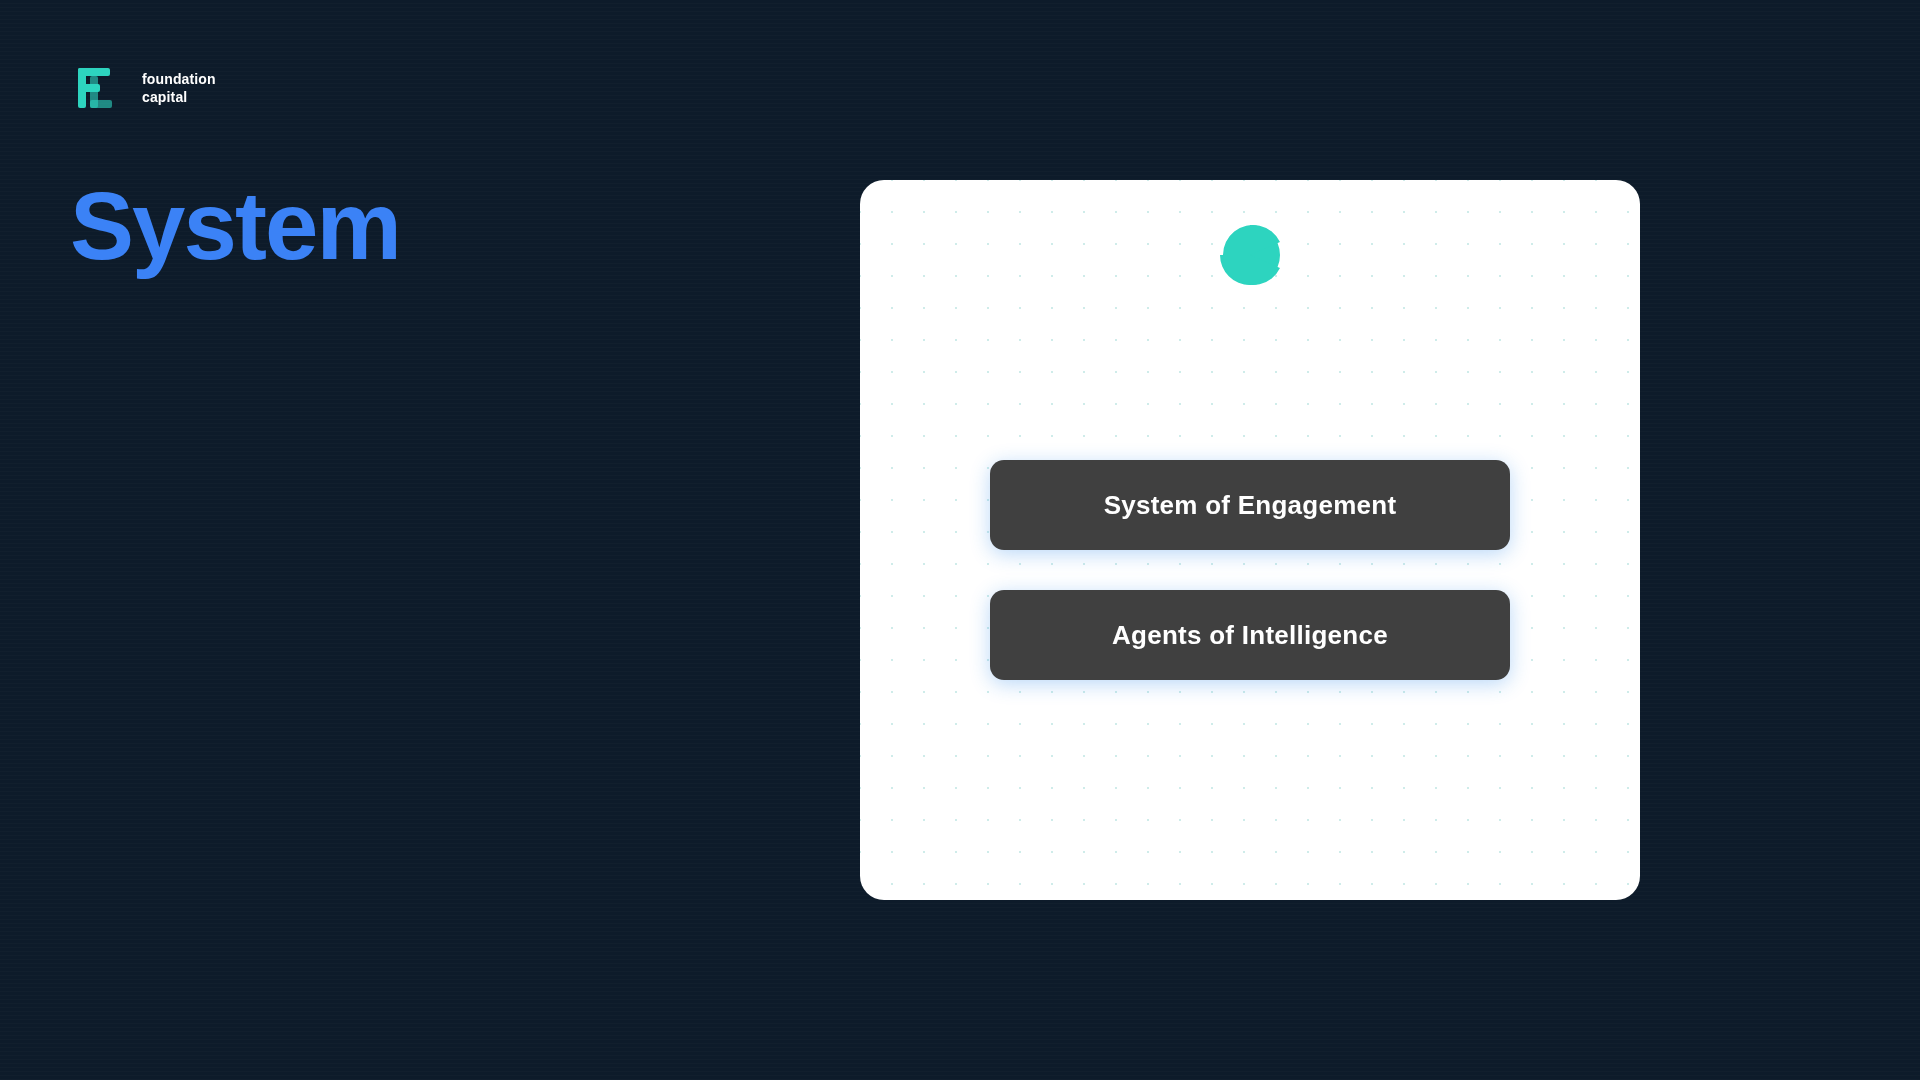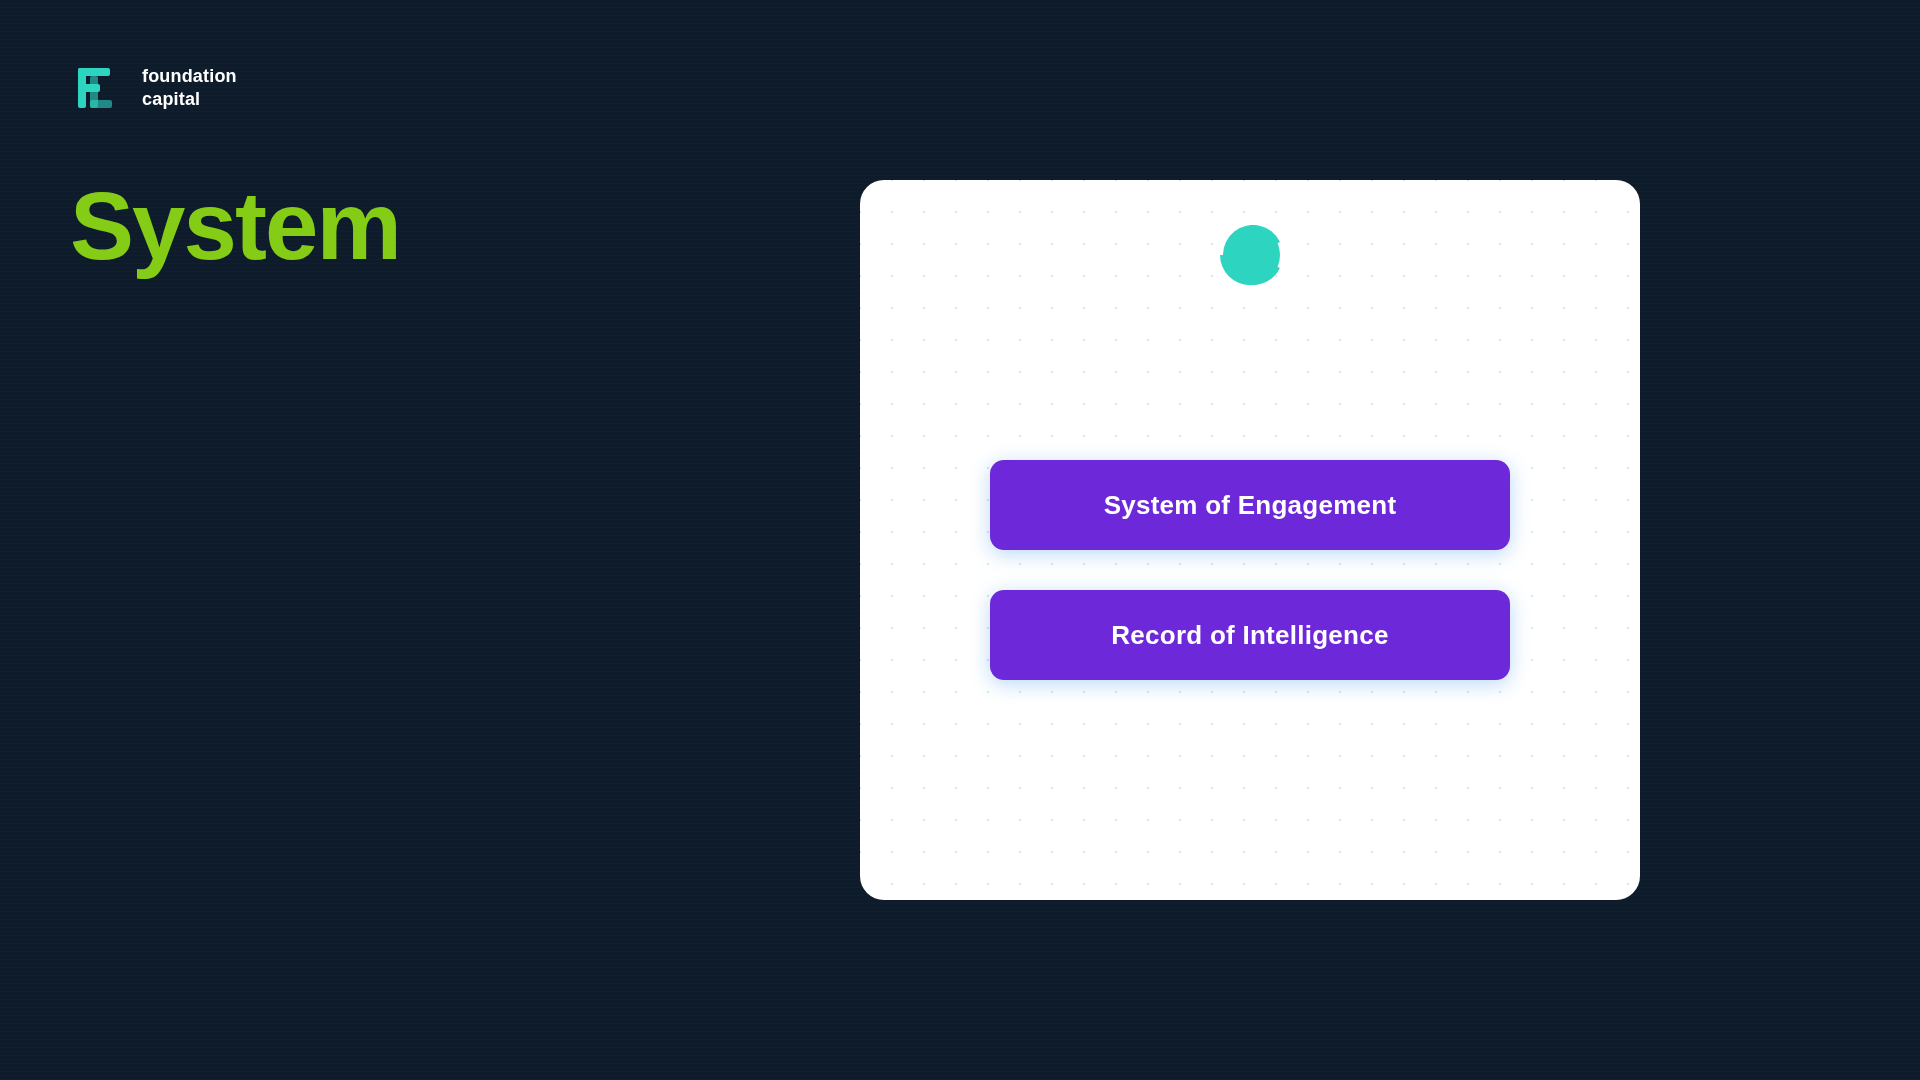--- a/index.html
+++ b/index.html
@@ -54,28 +54,28 @@
     }
 
     .logo-icon {
       width: 56px;
       height: 56px;
       flex-shrink: 0;
     }
 
     .logo-text {
       color: #ffffff;
-      font-size: 18px;
+      font-size: 14px;
       font-weight: 600;
       line-height: 1.3;
       letter-spacing: 0.01em;
     }
 
     .main-heading {
-      color: #84cc16;
+      color: #3b82f6;
       font-size: 96px;
       font-weight: 800;
       line-height: 1.05;
       letter-spacing: -0.02em;
     }
 
     
     .right-panel {
       flex: 1;
       height: 1080px;
@@ -131,21 +131,21 @@
       gap: 40px;
       width: 100%;
       margin-top: 60px;
       position: relative;
       z-index: 2;
     }
 
     .system-btn {
       width: 520px;
       height: 90px;
-      background: #6d28d9;
+      background: #404040;
       border-radius: 14px;
       display: flex;
       align-items: center;
       justify-content: center;
       cursor: pointer;
       border: none;
       box-shadow: 0 4px 20px rgba(26, 127, 232, 0.3);
     }
 
     .system-btn span {
@@ -187,17 +187,17 @@
       <path d="M35 5 L62 20 A30 30 0 0 1 35 5 Z" fill="#2dd4bf" opacity="0"></path>
 
       <path d="M35 35 L65 22 A30 30 0 1 0 65 48 Z" fill="#2dd4bf"></path>
     </svg>
 
     <div class="card-buttons">
       <button class="system-btn">
         <span>System of Engagement</span>
       </button>
       <button class="system-btn">
-        <span>Record of Intelligence</span>
+        <span>Agents of Intelligence</span>
       </button>
     </div>
   </div>
 </div>
 
 </body></html>

